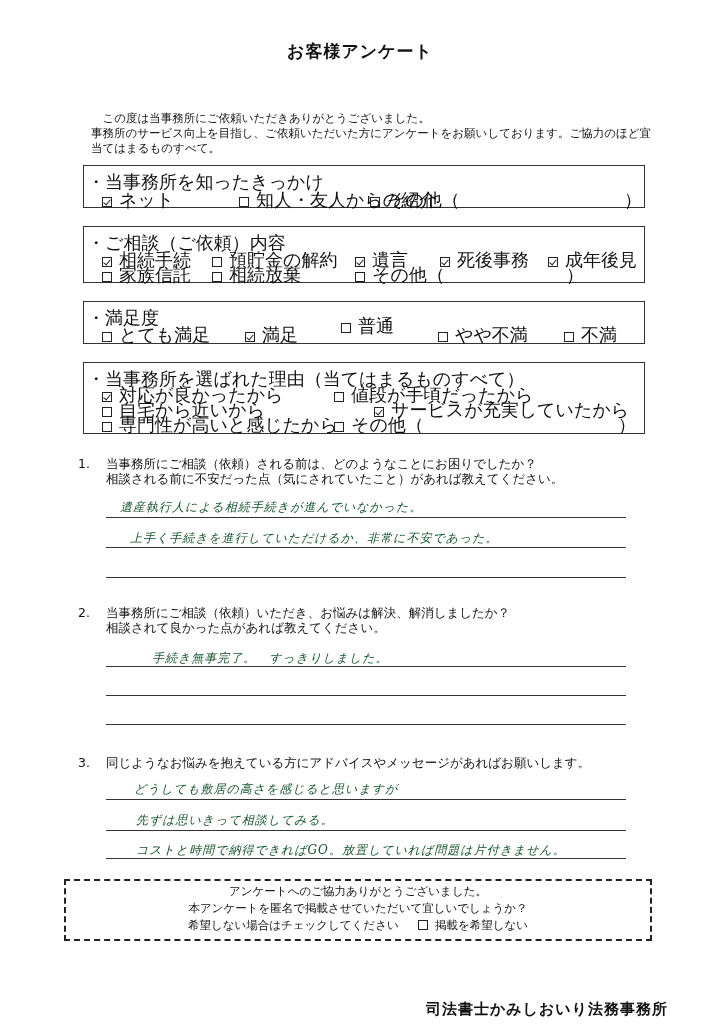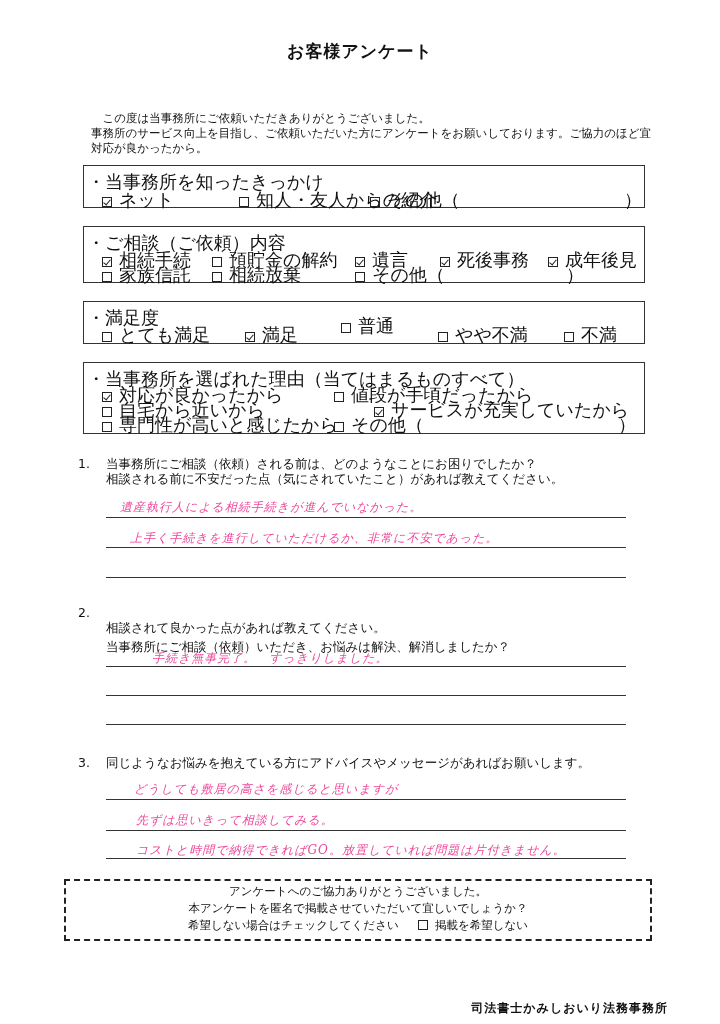--- a/index.html
+++ b/index.html
@@ -9,33 +9,33 @@
   }
   .abs { position: absolute; white-space: nowrap; }
   .title { left: 0; width: 720px; top: 40px; text-align: center; font-size: 17px; font-weight: bold; letter-spacing: 1px; }
   .intro { left: 63px; font-size: 11.5px; line-height: 15px; margin-left: 28px; }
   .box { position: absolute; left: 83px; width: 562px; border: 1.5px solid #333; box-sizing: border-box; }
   .row { position: absolute; font-size: 18px; white-space: nowrap; }
   .cb { display: inline-block; width: 10px; height: 10px; border: 1.2px solid #222; box-sizing: border-box; vertical-align: -1px; margin-right: 7px; position: relative; }
   .cb.checked::after { content: ""; position: absolute; left: 2px; top: 0px; width: 3px; height: 6px; border-right: 1.2px solid #222; border-bottom: 1.2px solid #222; transform: rotate(40deg); }
   .q { font-size: 12.5px; line-height: 15px; }
   .hline { position: absolute; left: 106px; width: 520px; height: 0; border-top: 1.3px solid #333; }
-  .hw { position: absolute; font-family: "DejaVu Serif", serif; font-size: 12px; font-style: italic; color: #ec4899; letter-spacing: 1px; white-space: nowrap; }
+  .hw { position: absolute; font-family: "DejaVu Serif", serif; font-size: 12px; font-style: italic; color: #14532d; letter-spacing: 1px; white-space: nowrap; }
   .dash { position: absolute; left: 64px; top: 879px; width: 588px; height: 62px; border: 2px dashed #222; box-sizing: border-box; }
   .center { text-align: center; width: 588px; left: 64px; font-size: 11.5px; }
-  .footer { right: 52px; top: 1000px; font-size: 12px; font-weight: bold; letter-spacing: 1px; }
+  .footer { right: 52px; top: 1000px; font-size: 15px; font-weight: bold; letter-spacing: 1px; }
 </style>
 </head>
 <body>
 
 <div class="abs title">お客様アンケート</div>
 
 <div class="abs intro" style="top:111px;">　この度は当事務所にご依頼いただきありがとうございました。</div>
 <div class="abs intro" style="top:126px;">事務所のサービス向上を目指し、ご依頼いただいた方にアンケートをお願いしております。ご協力のほど宜</div>
-<div class="abs intro" style="top:141px;">対応が良かったから。</div>
+<div class="abs intro" style="top:141px;">当てはまるものすべて。</div>
 
 <div class="box" style="top:165px;height:43px;"></div>
 <div class="row" style="left:87px;top:170px;">・当事務所を知ったきっかけ</div>
 <div class="row" style="left:102px;top:188px;"><span class="cb checked"></span><span>ネット</span></div>
 <div class="row" style="left:199px;top:188px;margin-left:40px;"><span class="cb"></span><span>知人・友人からの紹介</span></div>
 <div class="row" style="left:370px;top:188px;"><span class="cb"></span><span>その他（</span></div>
 <div class="row" style="left:624px;top:188px;">）</div>
 
 <div class="box" style="top:226px;height:57px;"></div>
 <div class="row" style="left:87px;top:231px;">・ご相談（ご依頼）内容</div>
@@ -71,21 +71,21 @@
 <div class="abs q" style="left:106px;top:456px;">当事務所にご相談（依頼）される前は、どのようなことにお困りでしたか？</div>
 <div class="abs q" style="left:106px;top:471px;">相談される前に不安だった点（気にされていたこと）があれば教えてください。</div>
 <div class="hw" style="left:120px;top:499px;">遺産執行人による相続手続きが進んでいなかった。</div>
 <div class="hline" style="top:517px;"></div>
 <div class="hw" style="left:130px;top:530px;">上手く手続きを進行していただけるか、非常に不安であった。</div>
 <div class="hline" style="top:547px;"></div>
 <div class="hw" style="left:130px;top:560px;"></div>
 <div class="hline" style="top:577px;"></div>
 
 <div class="abs q" style="left:78px;top:605px;">2.</div>
-<div class="abs q" style="left:106px;top:605px;margin-top:34px;">当事務所にご相談（依頼）いただき、お悩みは解決、解消しましたか？</div>
+<div class="abs q" style="left:106px;top:605px;">当事務所にご相談（依頼）いただき、お悩みは解決、解消しましたか？</div>
 <div class="abs q" style="left:106px;top:620px;">相談されて良かった点があれば教えてください。</div>
 <div class="hw" style="left:152px;top:650px;">手続き無事完了。　すっきりしました。</div>
 <div class="hline" style="top:666px;"></div>
 <div class="hw" style="left:130px;top:678px;"></div>
 <div class="hline" style="top:695px;"></div>
 <div class="hw" style="left:130px;top:708px;"></div>
 <div class="hline" style="top:724px;"></div>
 
 <div class="abs q" style="left:78px;top:755px;">3.</div>
 <div class="abs q" style="left:106px;top:755px;">同じようなお悩みを抱えている方にアドバイスやメッセージがあればお願いします。</div>

